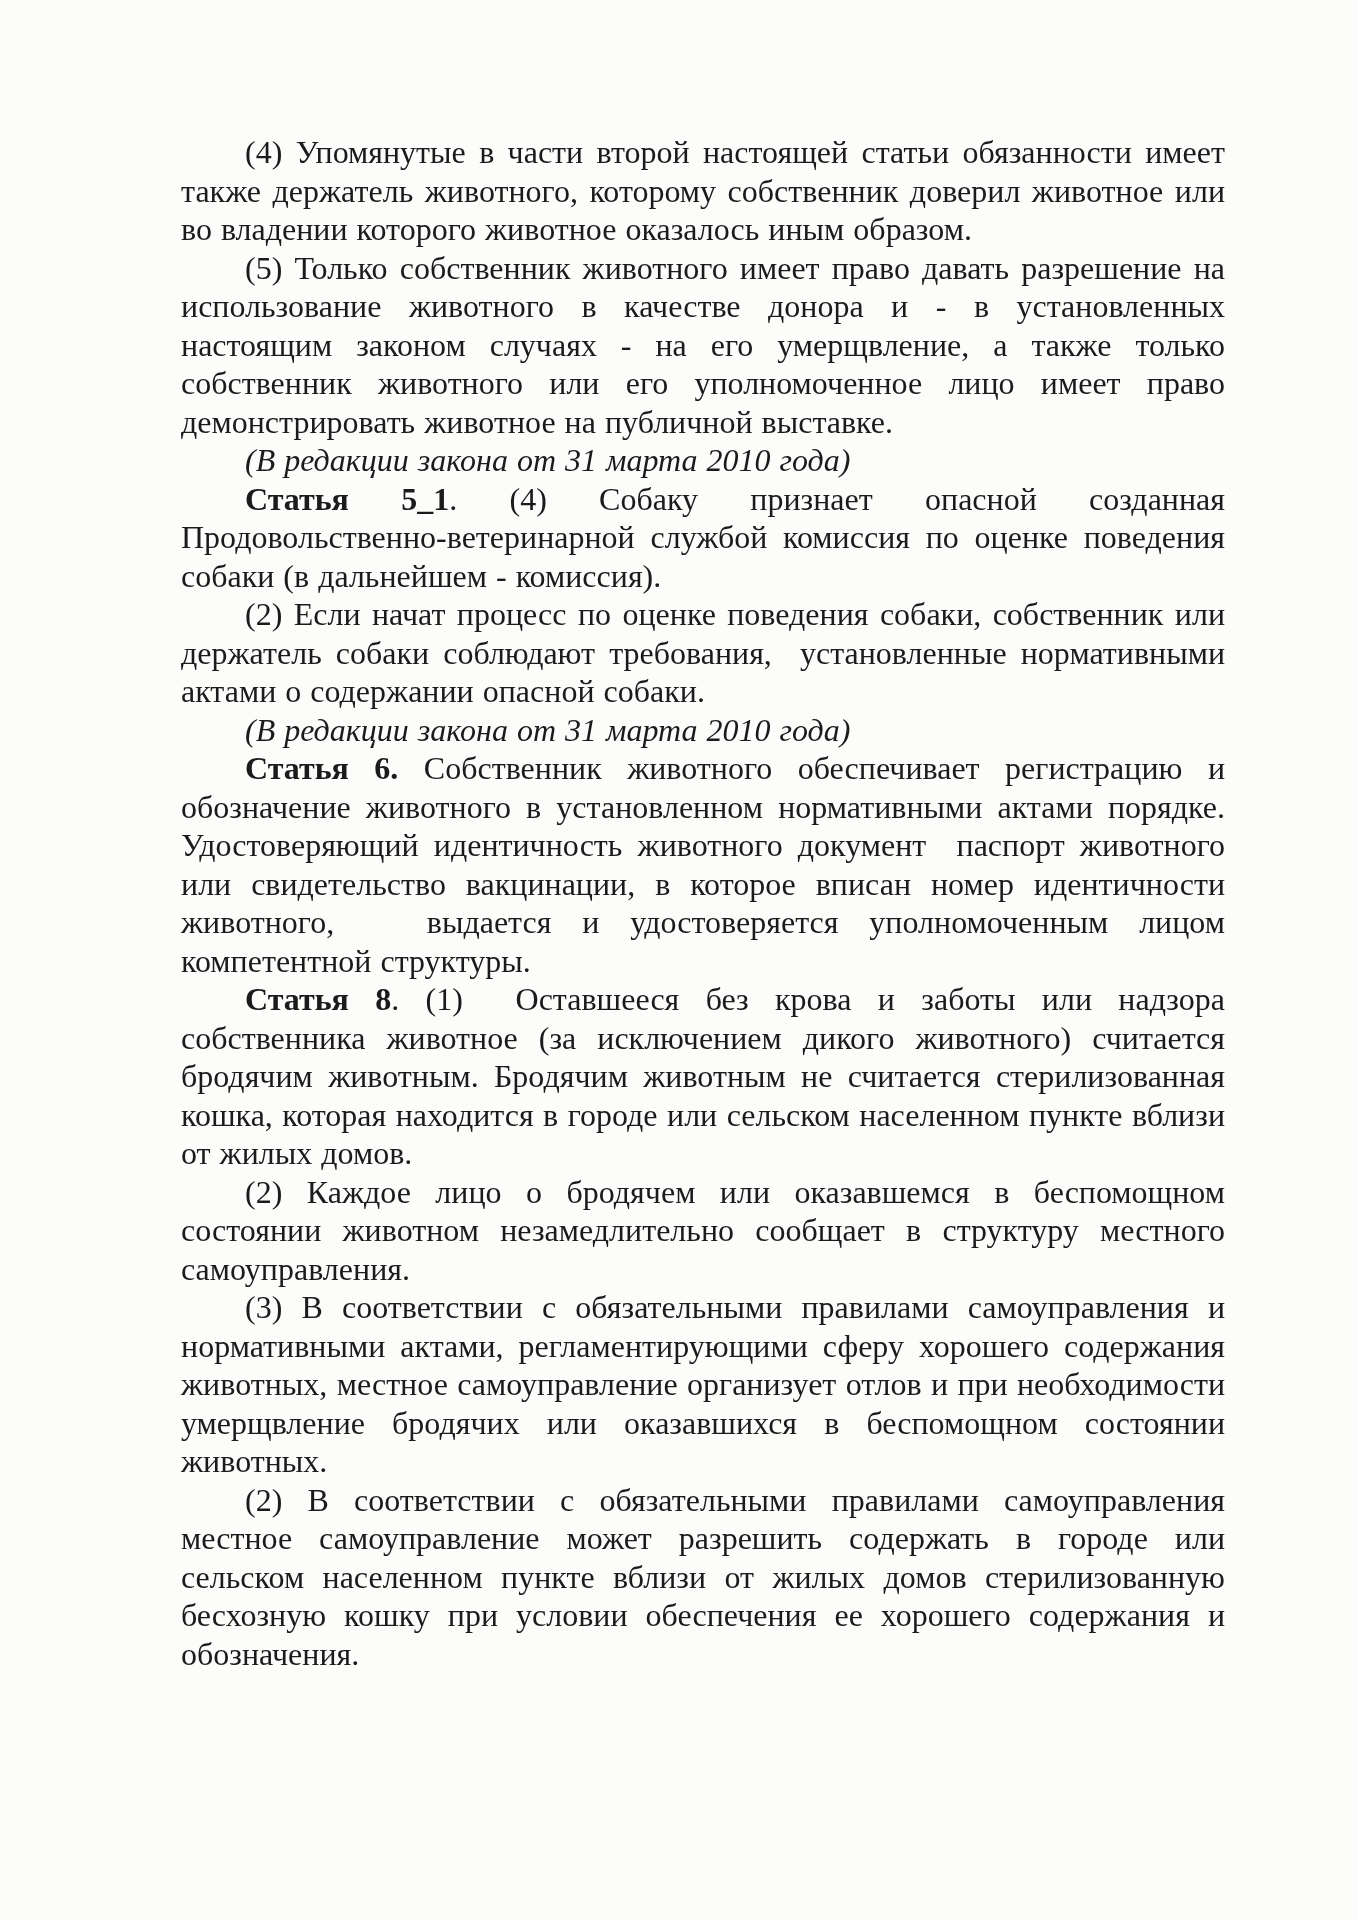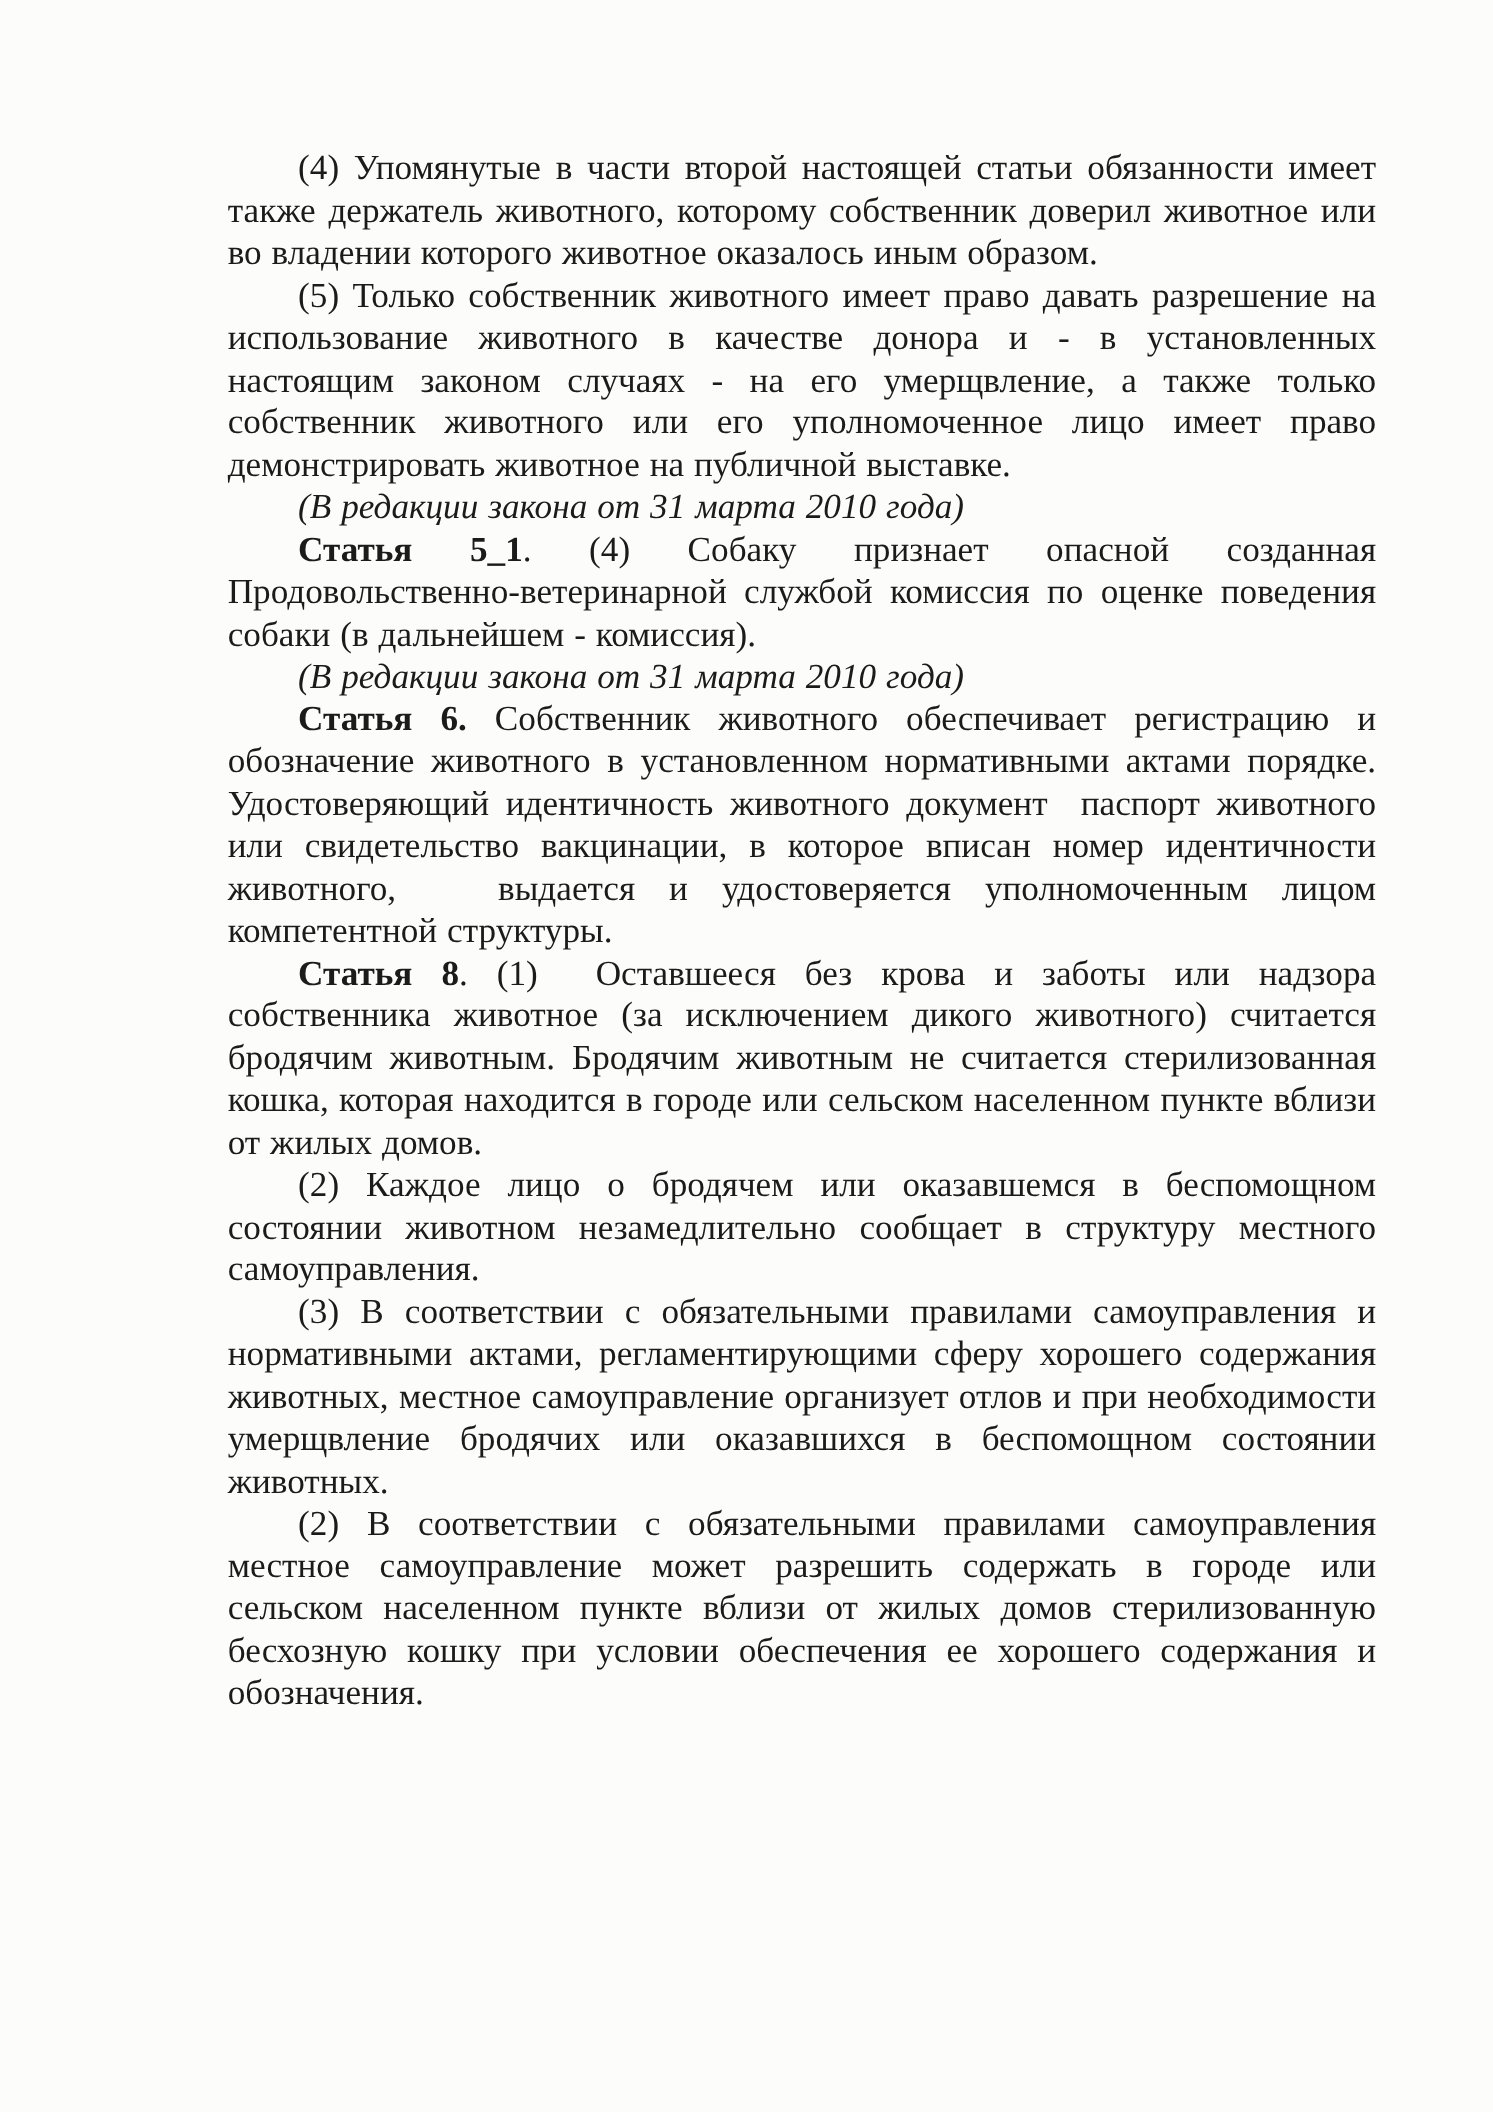--- a/index.html
+++ b/index.html
@@ -11,21 +11,21 @@
     position: relative;
     overflow: hidden;
   }
   .page {
     position: absolute;
     inset: 0;
     background: #fcfcfb;
   }
   .text-block {
     position: absolute;
-    left: 207px;
+    left: 181px;
     top: 133px;
     width: 1044px;
   }
   .para {
     margin: 0;
     padding: 0;
     font-family: "Liberation Serif", "DejaVu Serif", serif;
     font-size: 32px;
     line-height: 38.5px;
     color: #1b1b1b;
@@ -40,20 +40,21 @@
 </style>
 </head>
 <body>
 
 <main class="page">
   <div class="text-block" id="text-block">
       <p class="para body"><span>(4) Упомянутые в части второй настоящей статьи обязанности имеет также держатель животного, которому собственник доверил животное или во владении которого животное оказалось иным образом.</span></p>
       <p class="para body"><span>(5) Только собственник животного имеет право давать разрешение на использование животного в качестве донора и - в установленных настоящим законом случаях - на его умерщвление, а также только собственник животного или его уполномоченное лицо имеет право демонстрировать животное на публичной выставке.</span></p>
       <p class="para note"><span class="seg-italic">(В редакции закона от 31 марта 2010 года)</span></p>
       <p class="para body"><span class="seg-bold">Статья 5_1</span><span>. (4) Собаку признает опасной созданная Продовольственно-ветеринарной службой комиссия по оценке поведения собаки (в дальнейшем - комиссия).</span></p>
+      <p class="para body"><span>(2) Если начат процесс по оценке поведения собаки, собственник или держатель собаки соблюдают требования, &nbsp;установленные нормативными актами о содержании опасной собаки.</span></p>
       <p class="para note"><span class="seg-italic">(В редакции закона от 31 марта 2010 года)</span></p>
       <p class="para body"><span class="seg-bold">Статья 6.</span><span> Собственник животного обеспечивает регистрацию и обозначение животного в установленном нормативными актами порядке. Удостоверяющий идентичность животного документ &nbsp;паспорт животного или свидетельство вакцинации, в которое вписан номер идентичности животного, &nbsp; выдается и удостоверяется уполномоченным лицом компетентной структуры.</span></p>
       <p class="para body"><span class="seg-bold">Статья 8</span><span>. (1) &nbsp;Оставшееся без крова и заботы или надзора собственника животное (за исключением дикого животного) считается бродячим животным. Бродячим животным не считается стерилизованная кошка, которая находится в городе или сельском населенном пункте вблизи от жилых домов.</span></p>
       <p class="para body"><span>(2) Каждое лицо о бродячем или оказавшемся в беспомощном состоянии животном незамедлительно сообщает в структуру местного самоуправления.</span></p>
       <p class="para body"><span>(3) В соответствии с обязательными правилами самоуправления и нормативными актами, регламентирующими сферу хорошего содержания животных, местное самоуправление организует отлов и при необходимости умерщвление бродячих или оказавшихся в беспомощном состоянии животных.</span></p>
       <p class="para body"><span>(2) В соответствии с обязательными правилами самоуправления местное самоуправление может разрешить содержать в городе или сельском населенном пункте вблизи от жилых домов стерилизованную бесхозную кошку при условии обеспечения ее хорошего содержания и обозначения.</span></p>
     </div>
 </main>
 
 </body></html>

